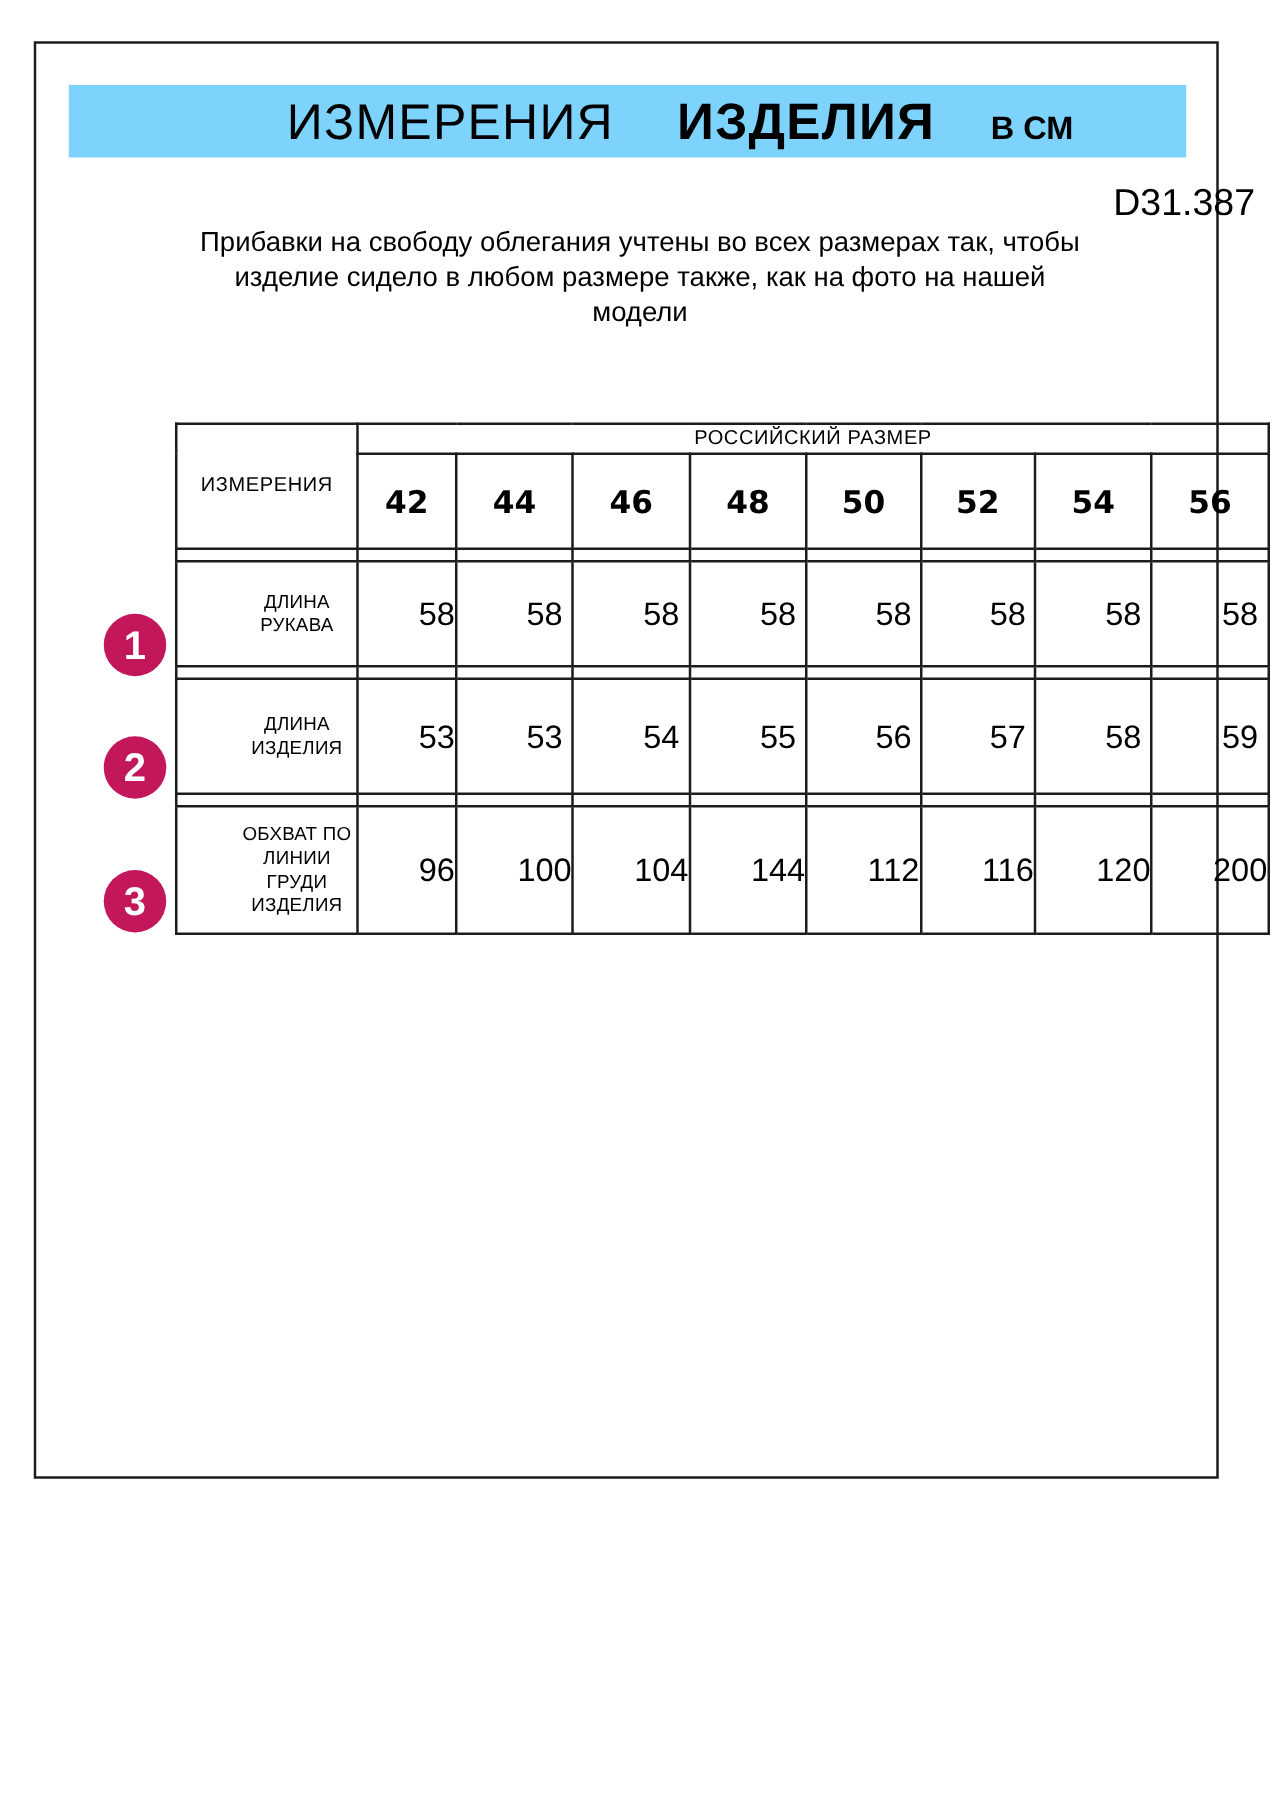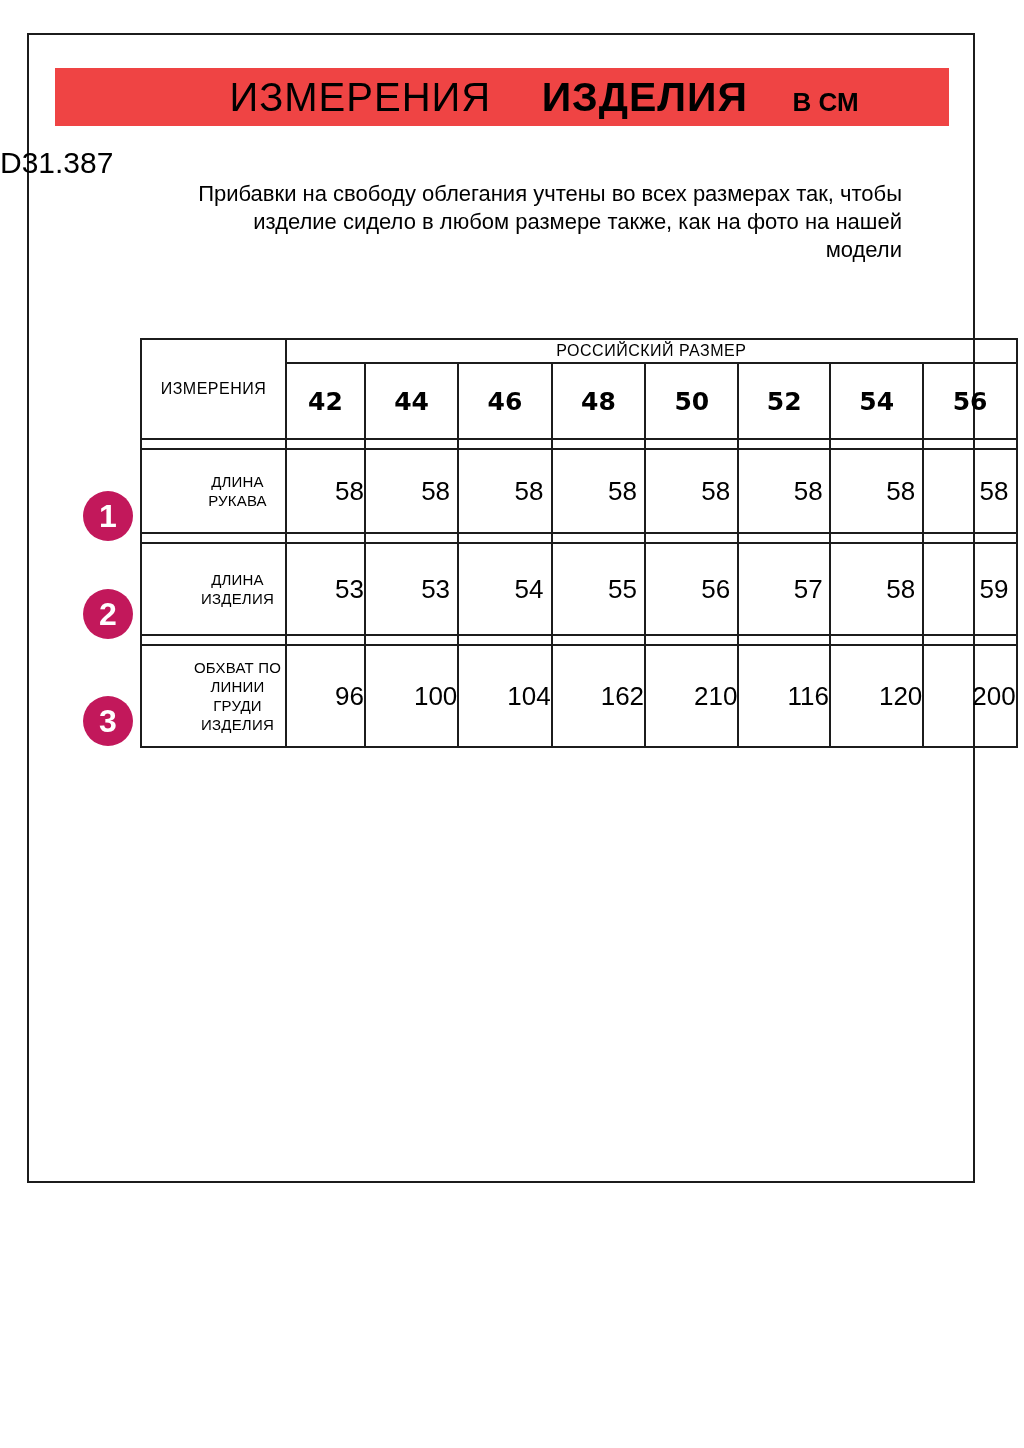--- a/index.html
+++ b/index.html
@@ -37,28 +37,28 @@
     display: inline-block;
   }
   .header-title-regular { font-size: 40px; font-weight: normal; letter-spacing: 1px; }
   .header-title-bold    { font-size: 41px; font-weight: bold; margin-left: 46px; letter-spacing: 1px; }
   .header-unit          { font-size: 26px; font-weight: bold; margin-left: 40px; }
 
   .model-code {
     position: absolute;
     left: 0; top: 146px;
     width: 1004px;
-    text-align: left;
+    text-align: right;
     font-size: 30px;
   }
   .description {
     position: absolute;
     left: 122px; top: 180px;
     width: 780px;
-    text-align: right;
+    text-align: center;
     font-size: 22px;
     line-height: 28px;
     white-space: pre-line;
   }
 
   table.size-table {
     position: absolute;
     left: 140px; top: 338px;
     border-collapse: collapse;
     table-layout: fixed;
@@ -111,21 +111,21 @@
   .num-badge.b2 { top: 589px; }
   .num-badge.b3 { top: 696px; }
 </style>
 </head>
 <body>
 
 <div id="page">
 
   <div class="page-border"></div>
 
-  <div class="header-bar" style="background-color: #ef4444;">
+  <div class="header-bar" style="background-color: #7dd3fc;">
     <div class="header-inner">
       <span class="header-title-regular">ИЗМЕРЕНИЯ</span>
       <span class="header-title-bold">ИЗДЕЛИЯ</span>
       <span class="header-unit">В СМ</span>
     </div>
   </div>
 
   <div class="model-code">D31.387</div>
 
   <div class="description">Прибавки на свободу облегания учтены во всех размерах так, чтобы
@@ -218,22 +218,22 @@
           <td></td>
           <td></td>
       </tr>
       <tr class="row-data row-data-3">
         <td class="row-label">ОБХВАТ ПО
 ЛИНИИ ГРУДИ
 ИЗДЕЛИЯ</td>
         <td>96</td>
         <td>100</td>
         <td>104</td>
-        <td>162</td>
-        <td>210</td>
+        <td>144</td>
+        <td>112</td>
         <td>116</td>
         <td>120</td>
         <td>200</td>
       </tr>
     </tbody>
   </table>
 
   <div class="num-badge b1" style="background-color: rgb(194, 24, 91);">1</div>
   <div class="num-badge b2" style="background-color: rgb(194, 24, 91);">2</div>
   <div class="num-badge b3" style="background-color: rgb(194, 24, 91);">3</div>

